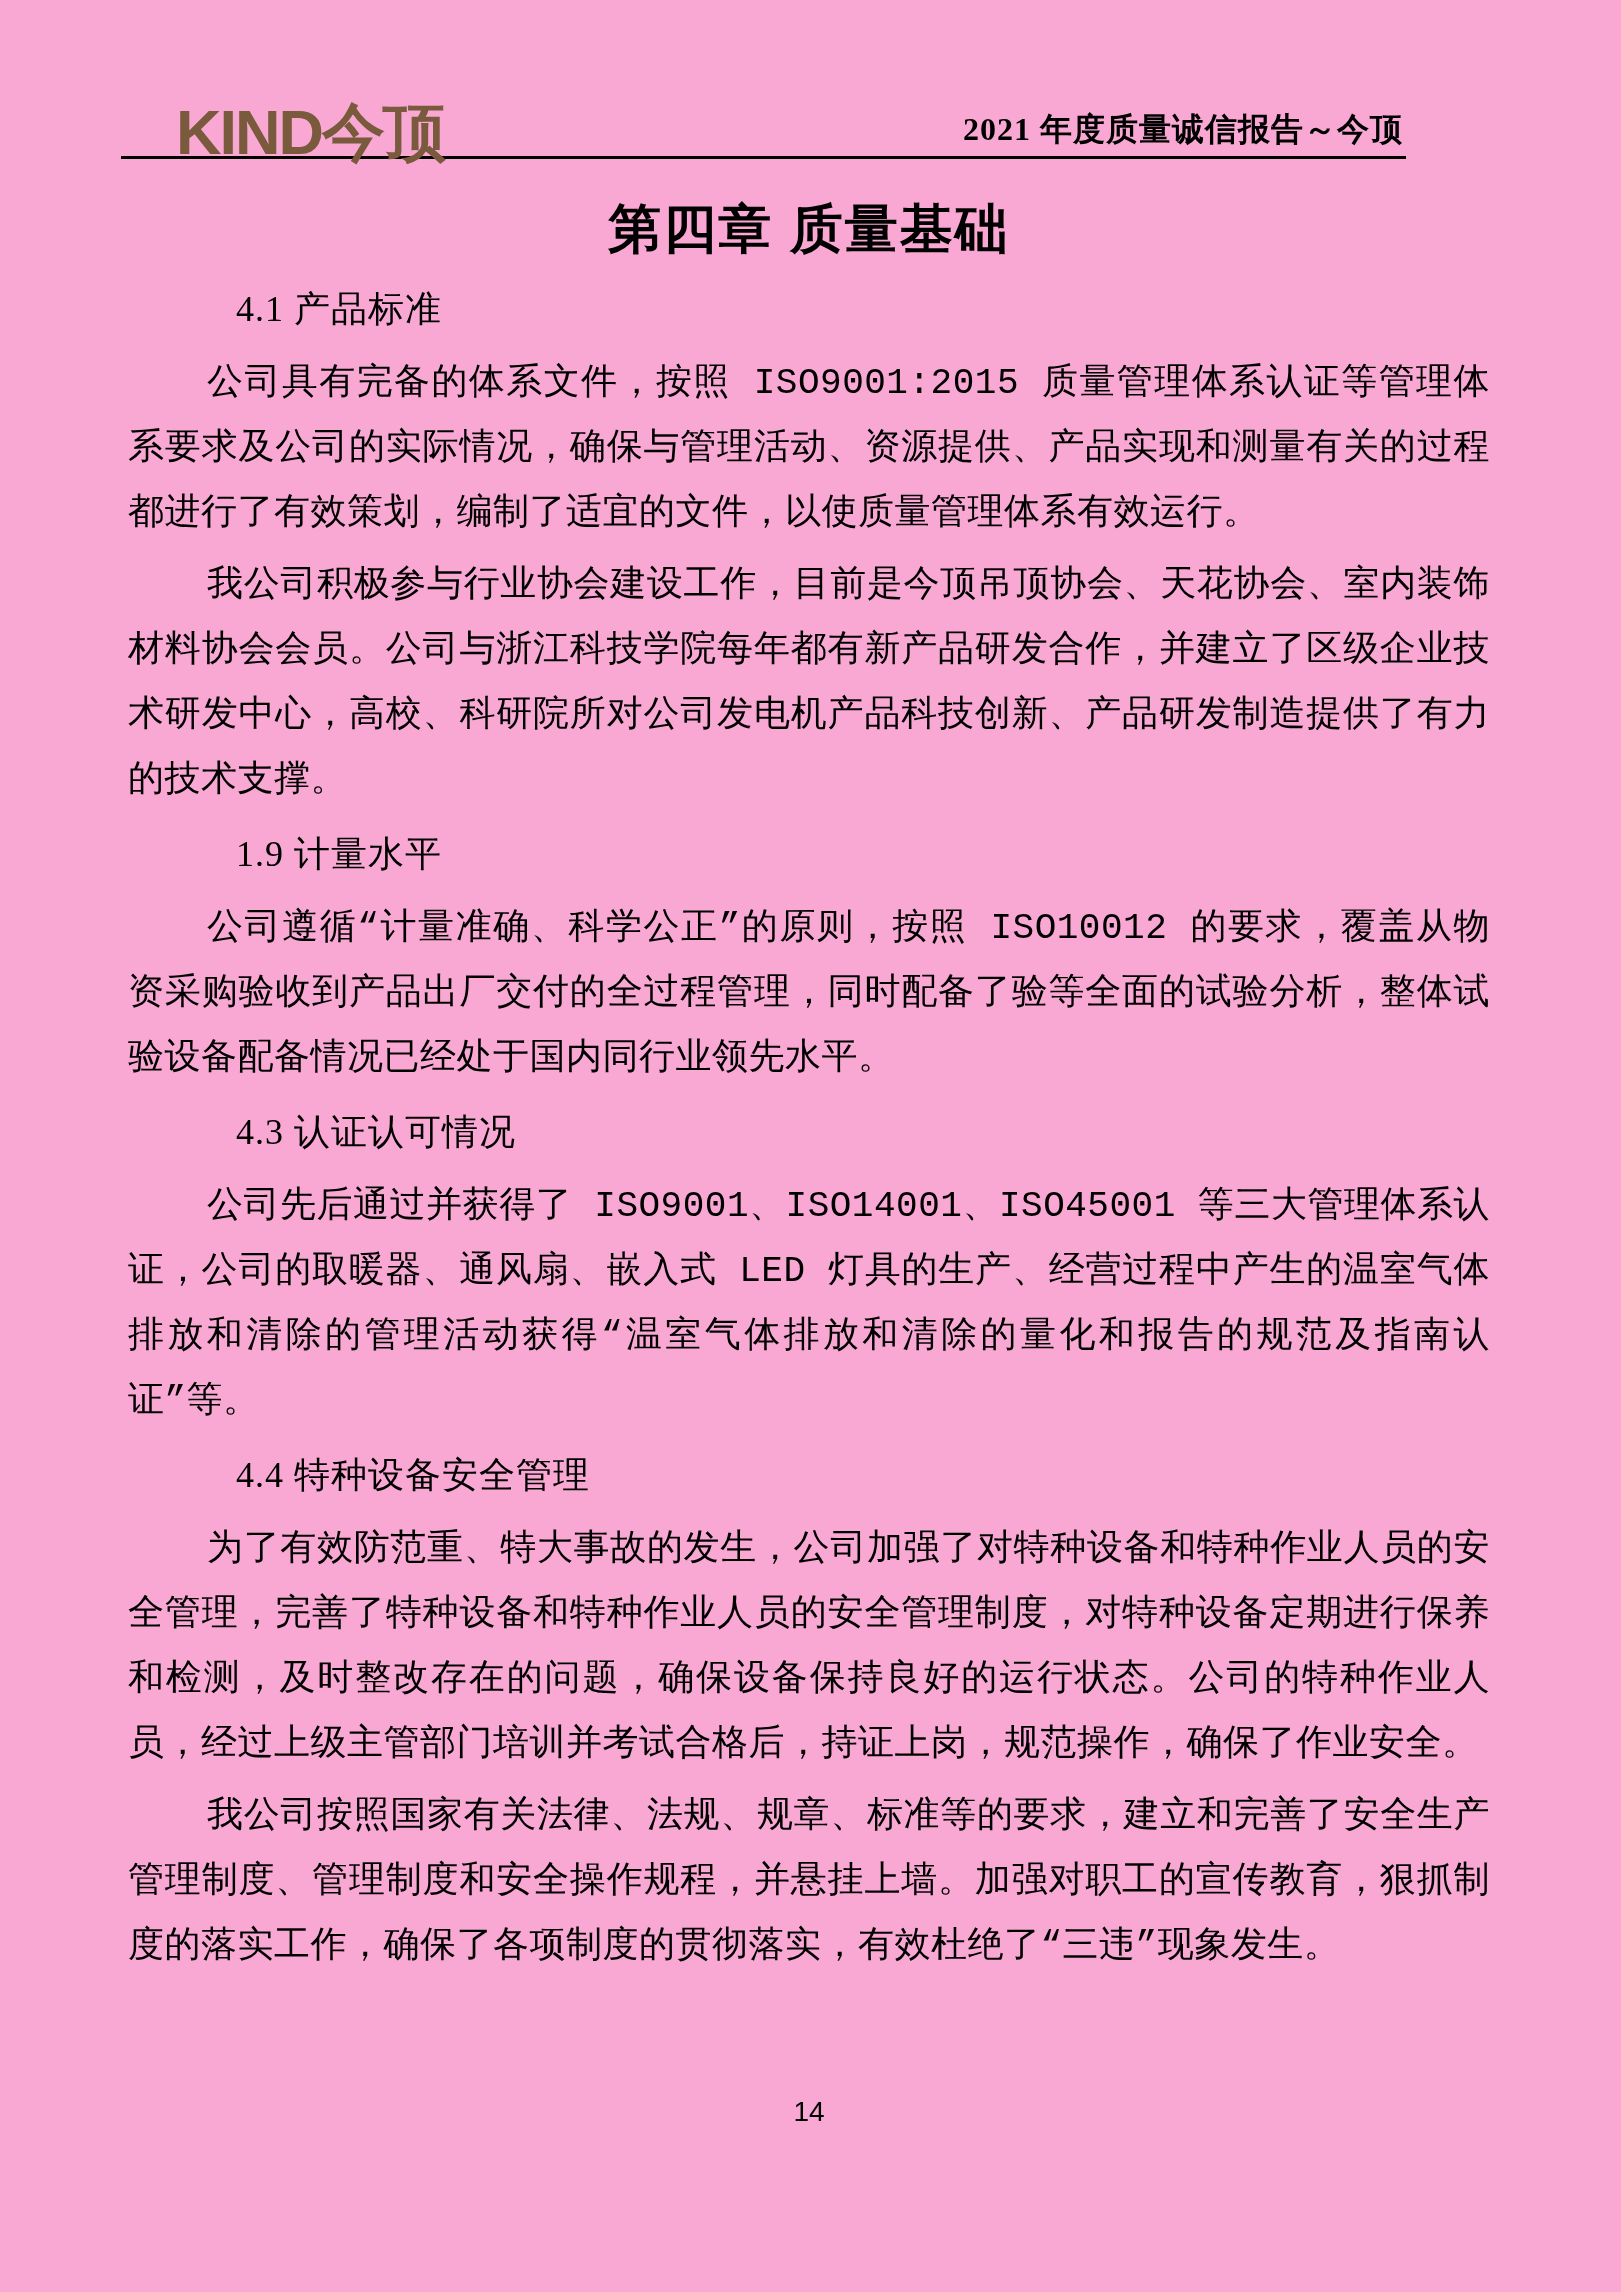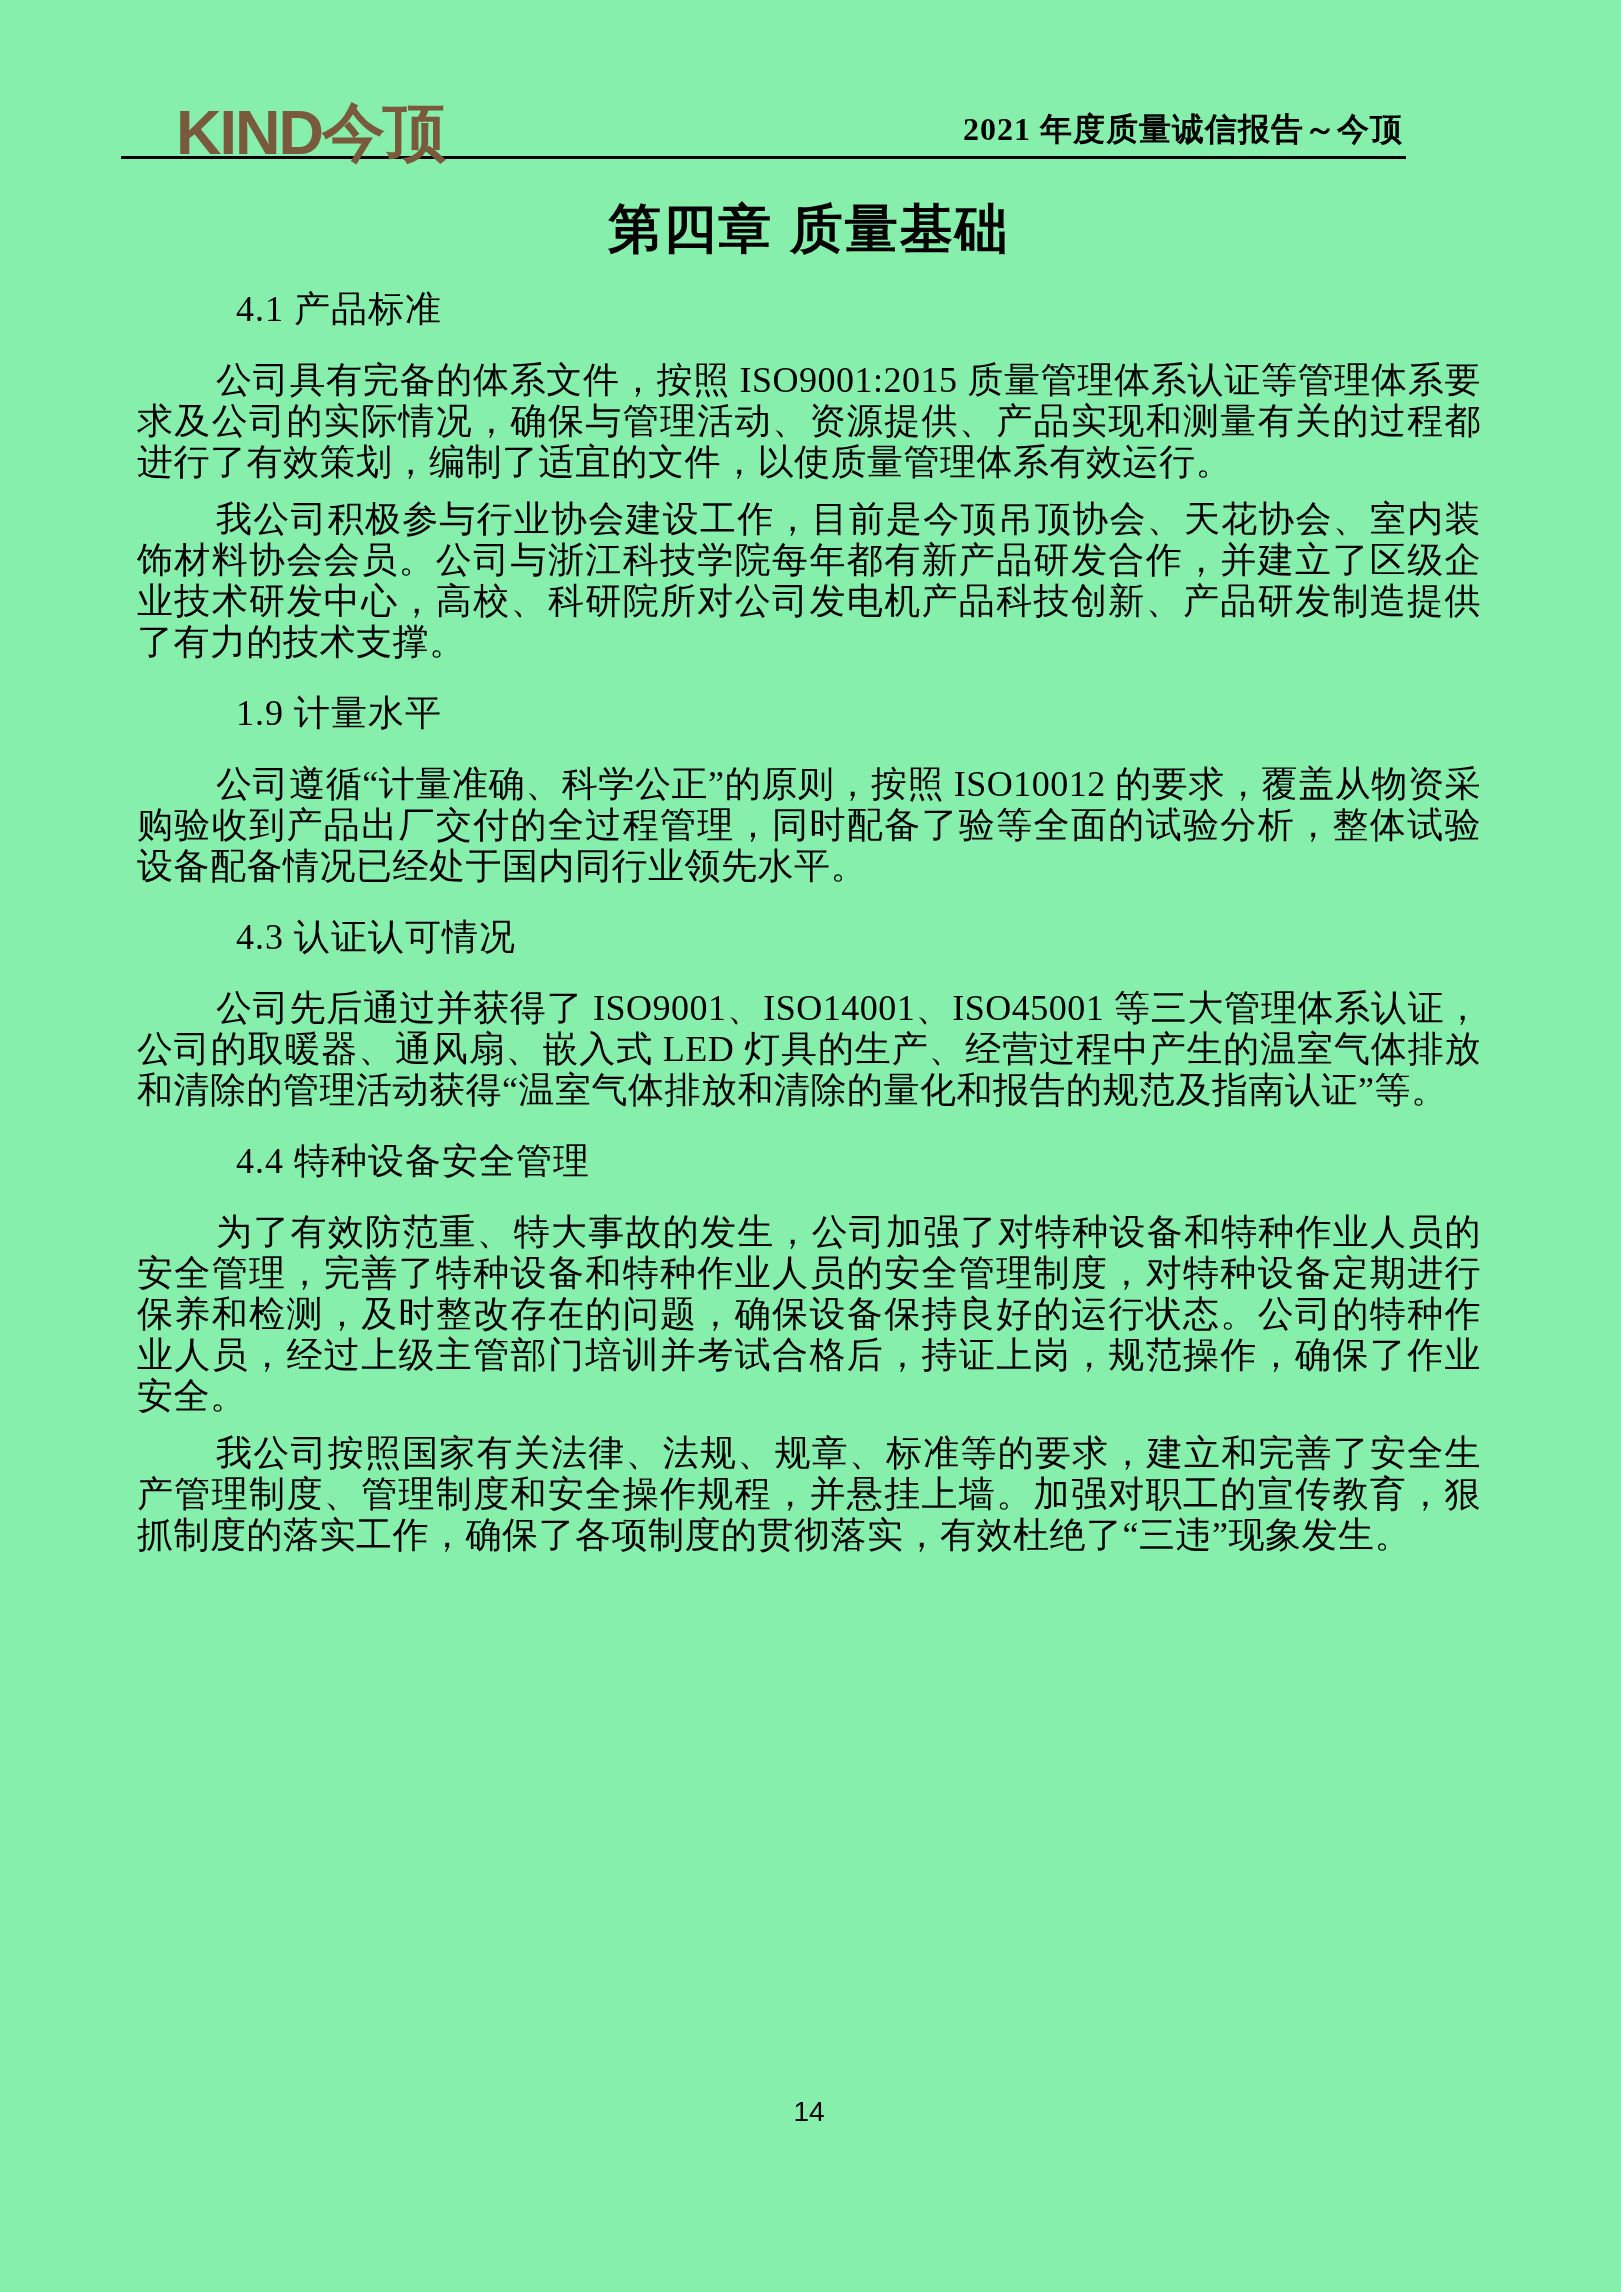--- a/index.html
+++ b/index.html
@@ -1,20 +1,20 @@
 <!DOCTYPE html>
 <html><head>
 <meta charset="utf-8">
 <style>
   html, body { margin: 0; padding: 0; background: #ffffff; }
   .page {
     position: relative;
     width: 1621px;
     height: 2293px;
-    background: #86efac;
+    background: #f9a8d4;
     color: #000000;
     font-family: "Liberation Serif", serif;
     overflow: hidden;
   }
   
   .logo {
     position: absolute;
     left: 176px;
     top: 94px;
     font-family: "Liberation Sans", sans-serif;
@@ -61,25 +61,26 @@
   }
   .section { margin: 0; }
   .section h2 {
     margin: 0 0 0 115px;
     font-size: 36px;
     font-weight: 400;
     line-height: 69px;
     letter-spacing: 1px;
   }
   .section p {
-    margin: 16px;
-    line-height: 41px;
+    margin: 7px;
+    line-height: 65px;
     text-align: justify;
     text-indent: 79px;
     letter-spacing: 0.5px;
+    font-family: Liberation Mono, monospace;
   }
   
   .page-number {
     position: absolute;
     left: 121px;
     top: 2096px;
     width: 1376px;
     text-align: center;
     font-family: "Liberation Sans", sans-serif;
     font-size: 28px;

